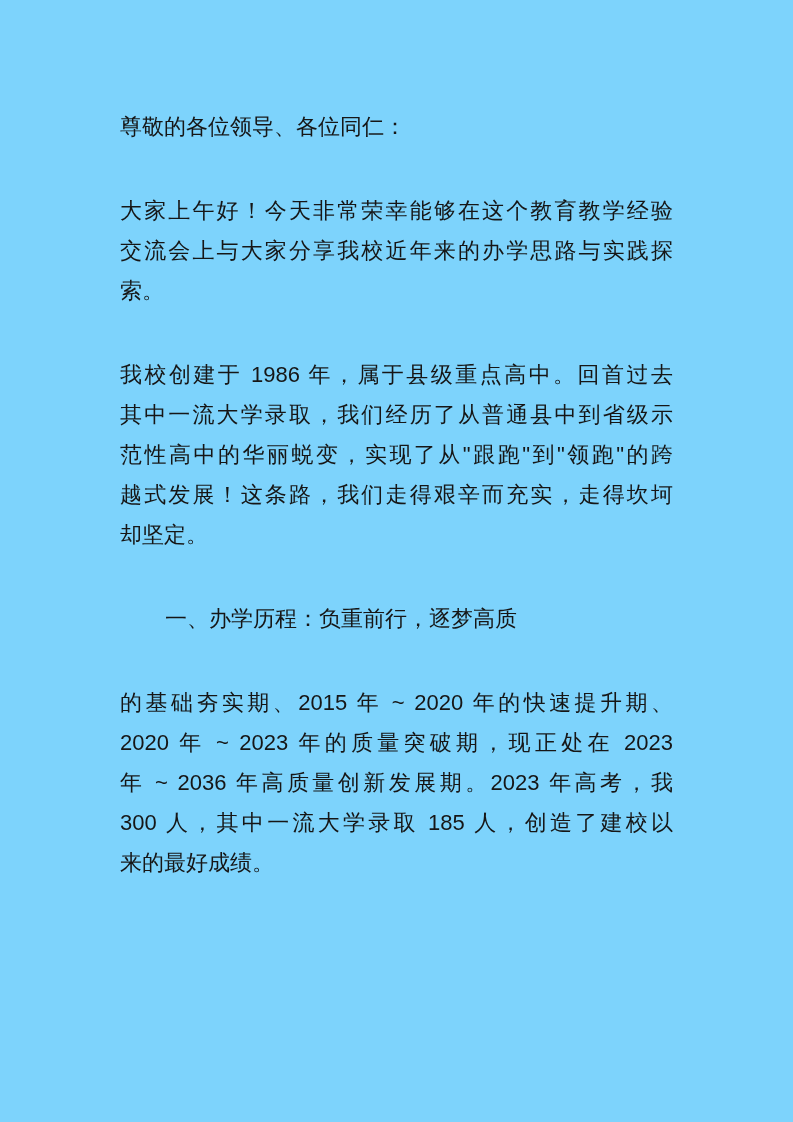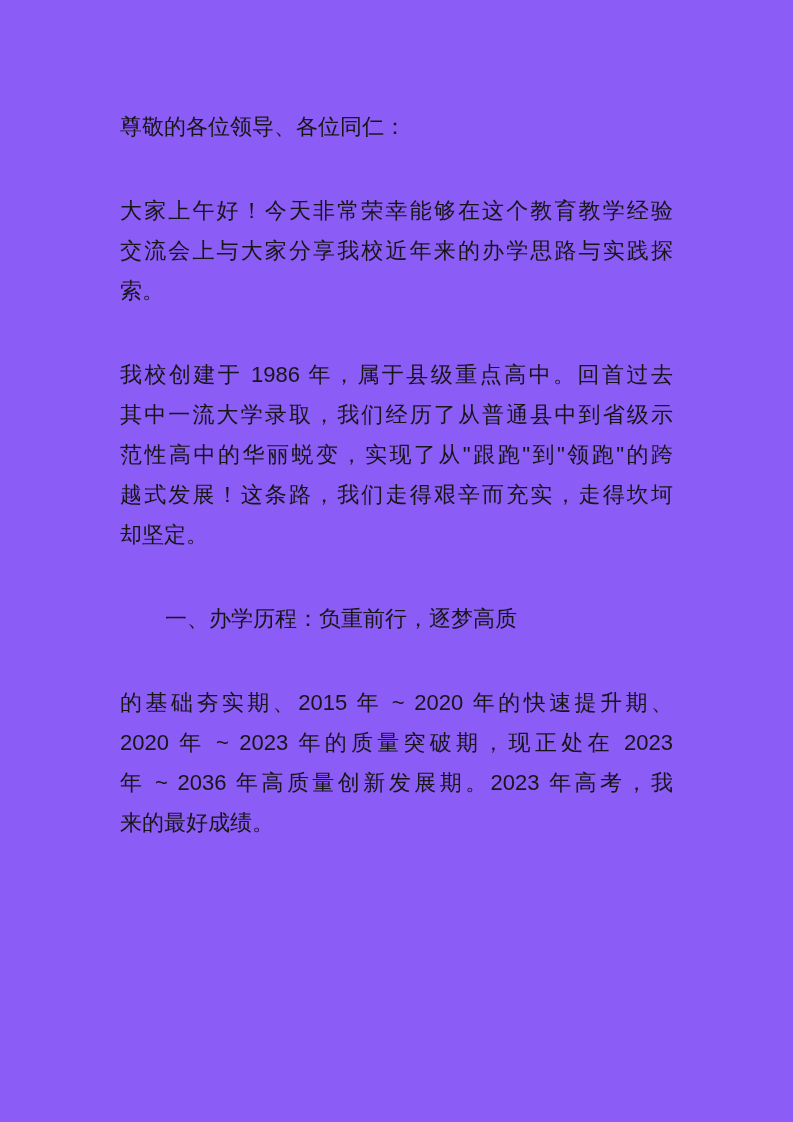--- a/index.html
+++ b/index.html
@@ -4,21 +4,21 @@
 <style>
   html, body {
     margin: 0;
     padding: 0;
     background: #ffffff;
   }
   .page {
     position: relative;
     width: 793px;
     height: 1122px;
-    background: #8b5cf6;
+    background: #7dd3fc;
     overflow: hidden;
     box-sizing: border-box;
     padding: 107px 120px 0 120px;
     font-family: "Liberation Sans", "DejaVu Sans", sans-serif;
     font-size: 22px;
     line-height: 40px;
     color: #161616;
   }
   .para {
     margin: 0 0 44px 0;
@@ -60,16 +60,17 @@
   </p>
 
   <p class="para heading">
     <span class="line">一、办学历程：负重前行，逐梦高质</span>
   </p>
 
   <p class="para">
     <span class="line">的基础夯实期、2015 年 ~ 2020 年的快速提升期、</span>
     <span class="line">2020 年 ~ 2023 年的质量突破期，现正处在 2023</span>
     <span class="line">年 ~ 2036 年高质量创新发展期。2023 年高考，我</span>
+    <span class="line">300 人，其中一流大学录取 185 人，创造了建校以</span>
     <span class="line">来的最好成绩。</span>
   </p>
 
 </div>
 
 </body></html>

